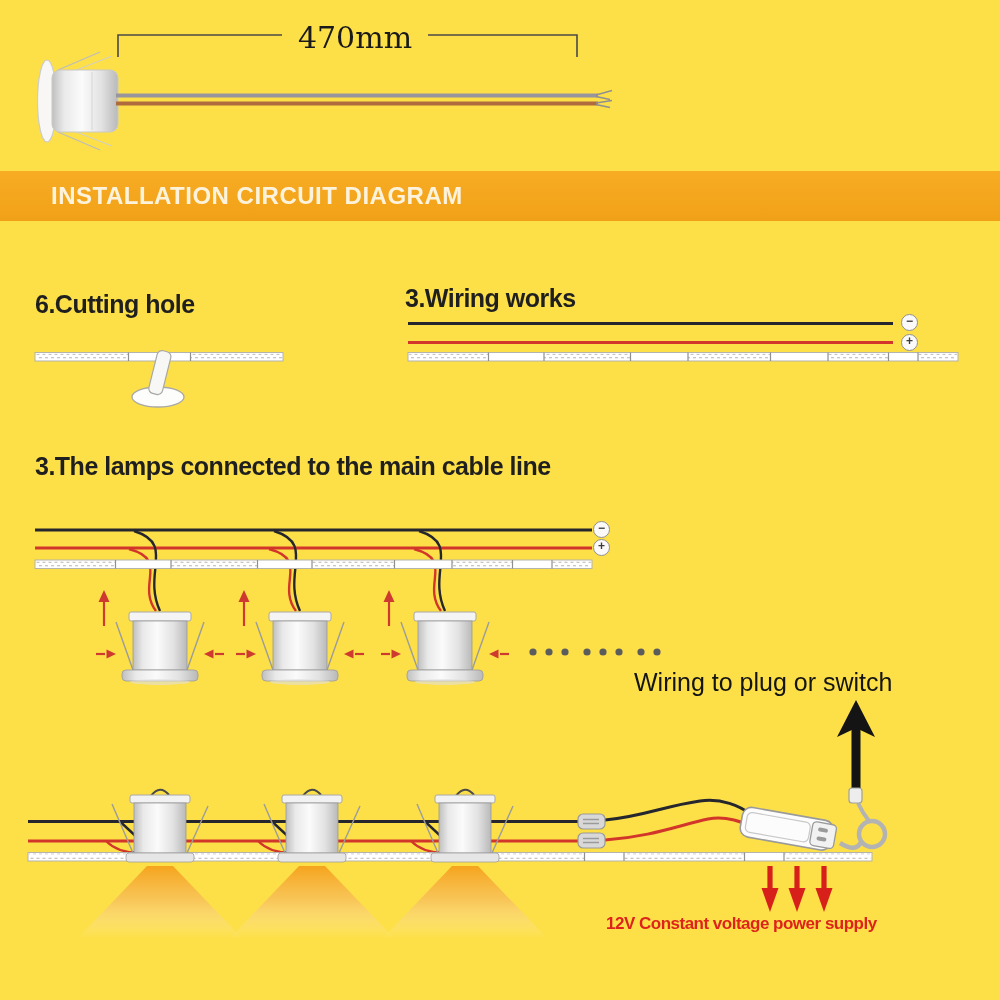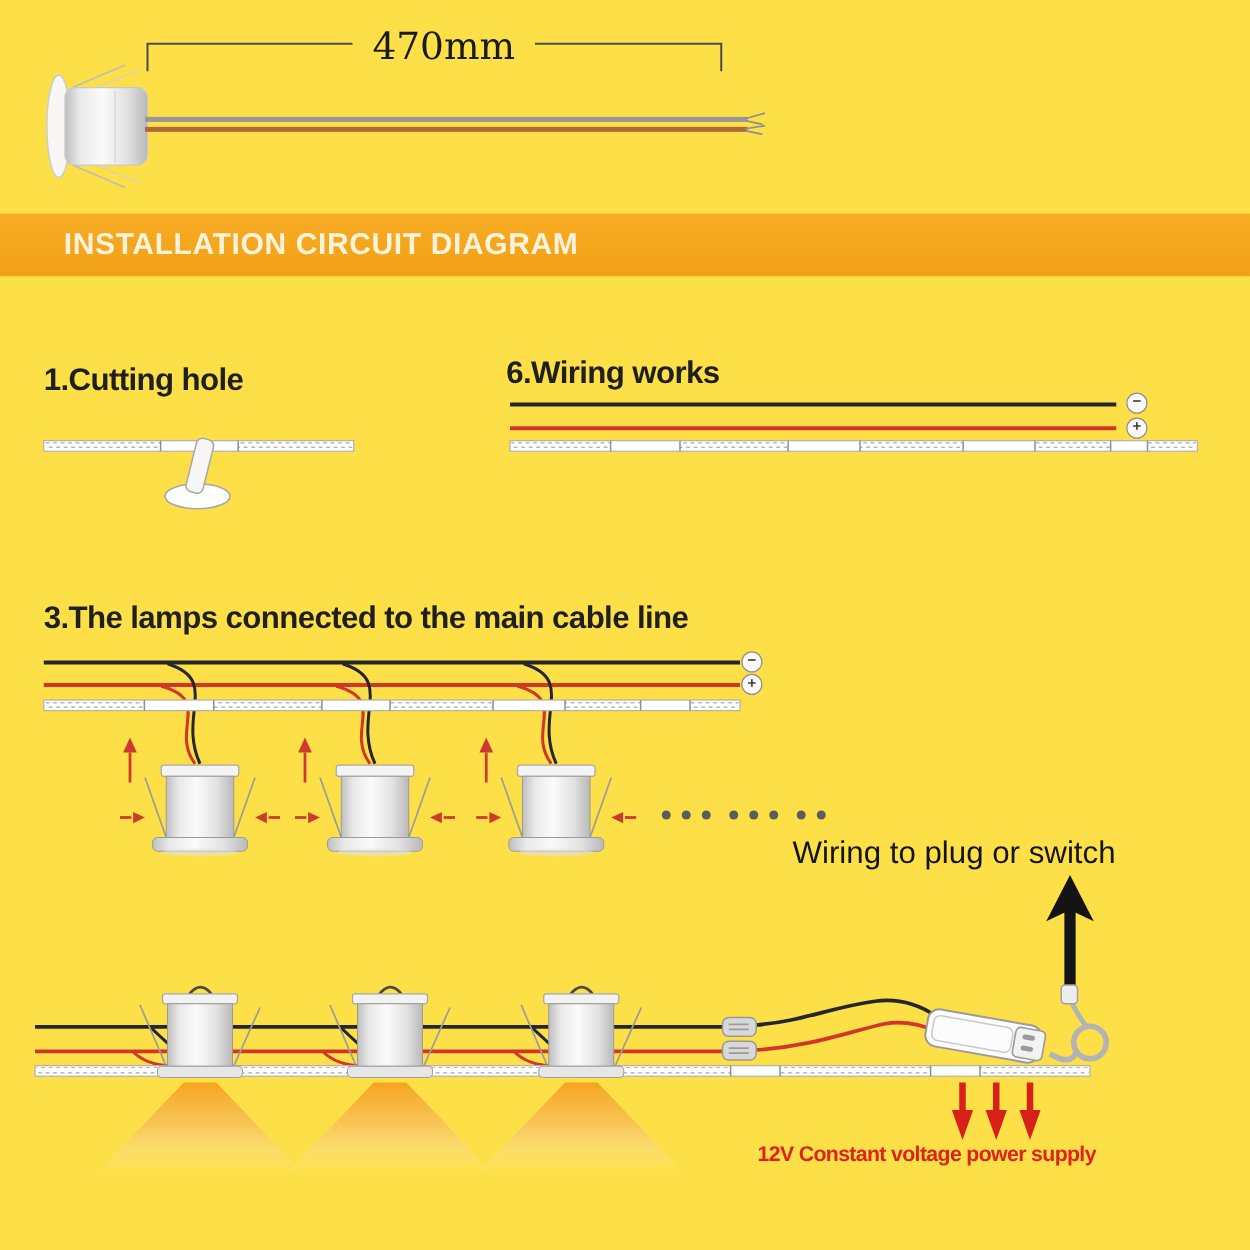--- a/index.html
+++ b/index.html
@@ -21,21 +21,21 @@
   }
   .banner-title{
     position:absolute;left:18px;top:0;line-height:50px;
     font-size:24px;font-weight:bold;letter-spacing:0.5px;color:#FDF3DC;margin-left:33px;
   }
   .step-title{
     font-size:25px;font-weight:bold;letter-spacing:-0.5px;color:#1f1f1f;
   }
   .t1{left:35px;top:290px;}
   .t2{left:405px;top:284px;}
-  .t3{left:35px;top:480px;}
+  .t3{left:35px;top:452px;}
   .t4{left:35px;top:740px;}
   .note-connect{left:634px;top:668px;font-size:25px;font-weight:normal;color:#141414;}
   .note-power{left:606px;top:914px;font-size:17px;font-weight:bold;letter-spacing:-0.5px;color:#DE231C;}
   .terminal{
     position:absolute;width:17px;height:17px;border-radius:50%;
     border:1.5px solid #909090;background:#fbfaf8;box-sizing:border-box;
     font-size:12px;font-weight:bold;color:#3c3c3c;text-align:center;line-height:13px;
   }
   .term-s2-neg{left:901px;top:314px;}
   .term-s2-pos{left:901px;top:334px;}
@@ -262,22 +262,22 @@
     <use href="#redDown" x="797" y="866"></use>
     <use href="#redDown" x="824" y="866"></use>
   </svg>
 
   <div class="txt dim-label">470mm</div>
 
   <div class="banner">
     <div class="banner-title">INSTALLATION CIRCUIT DIAGRAM</div>
   </div>
 
-  <div class="txt step-title t1">1.Cutting hole</div>
-  <div class="txt step-title t2">6.Wiring works</div>
+  <div class="txt step-title t1">6.Cutting hole</div>
+  <div class="txt step-title t2">3.Wiring works</div>
   <div class="txt step-title t3">3.The lamps connected to the main cable line</div>
 
   <div class="terminal term-s2-neg">−</div>
   <div class="terminal term-s2-pos">+</div>
   <div class="terminal term-s3-neg">−</div>
   <div class="terminal term-s3-pos">+</div>
 
   <div class="txt note-connect">Wiring to plug or switch</div>
   <div class="txt note-power">12V Constant voltage power supply</div>
 </div>

